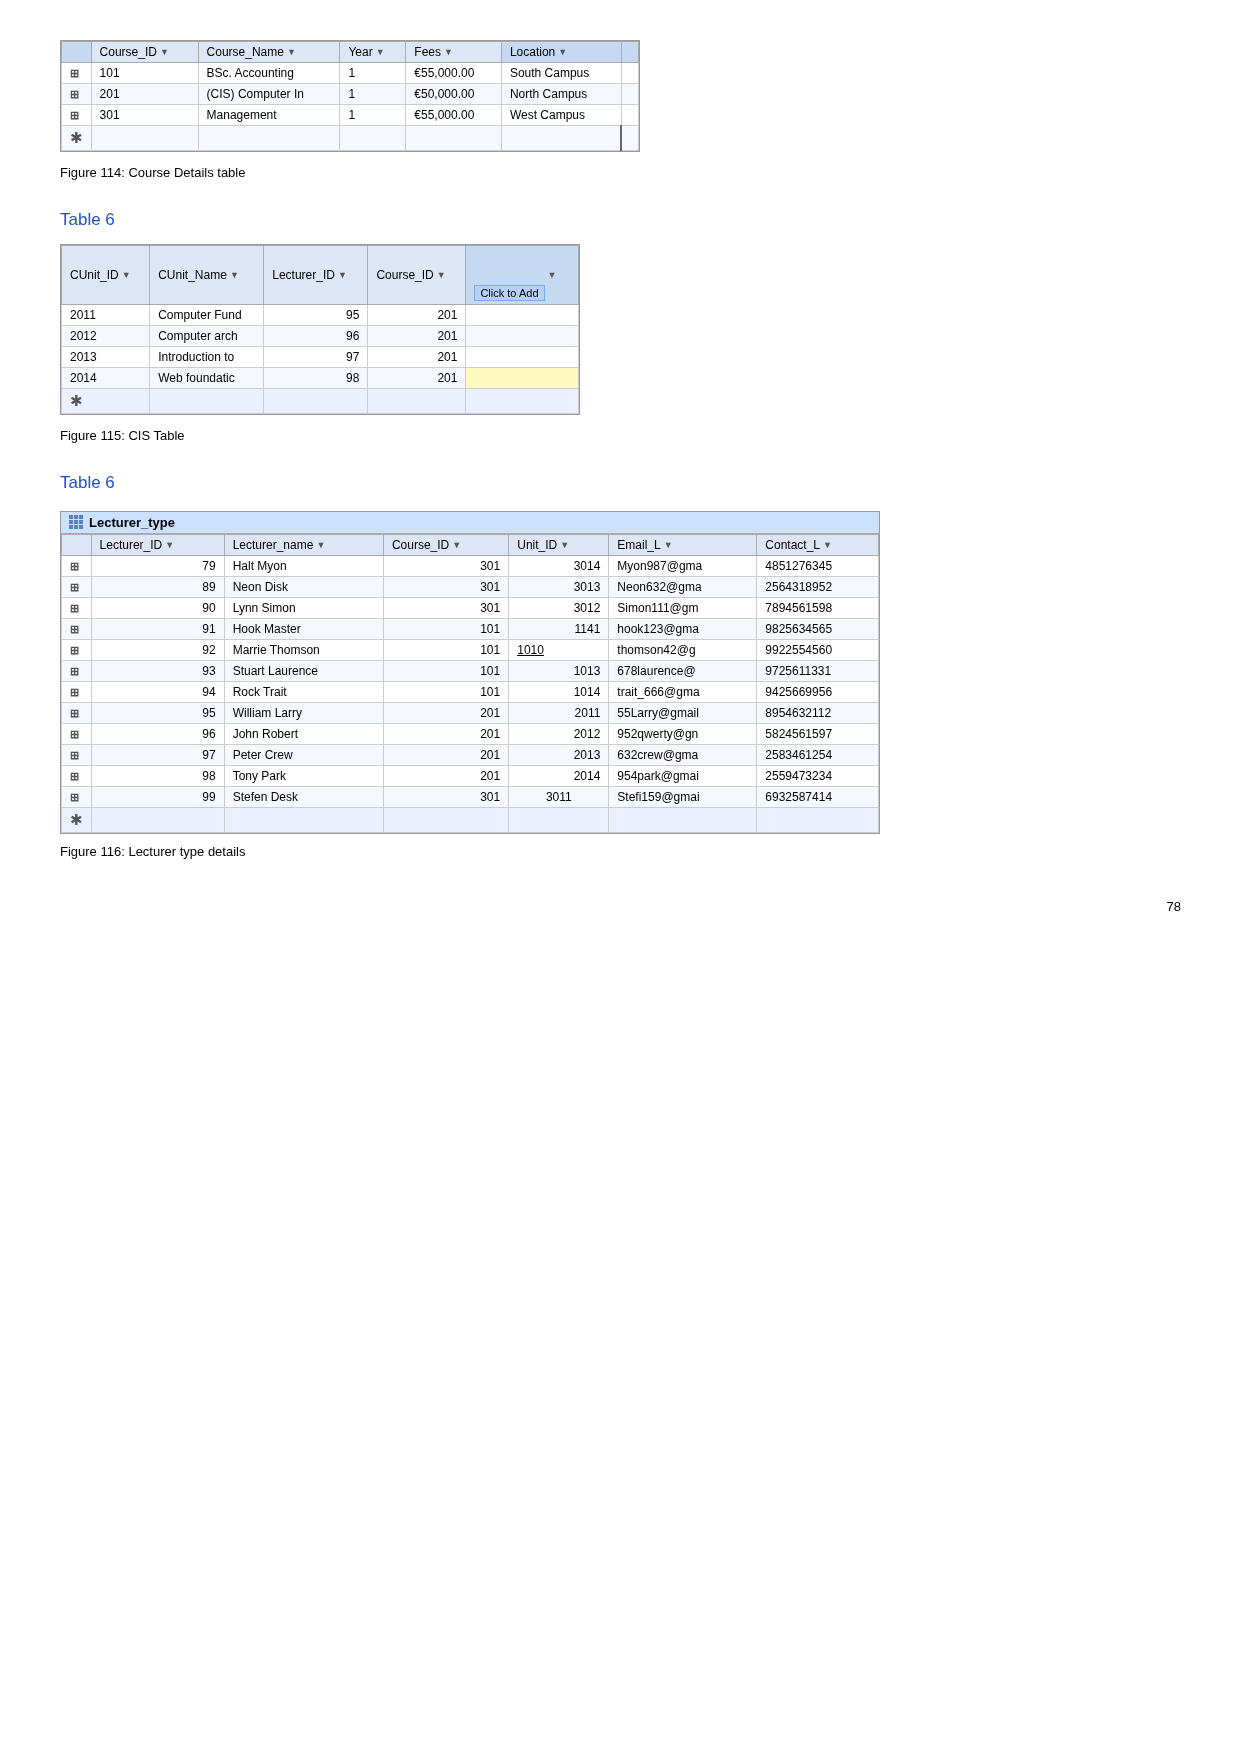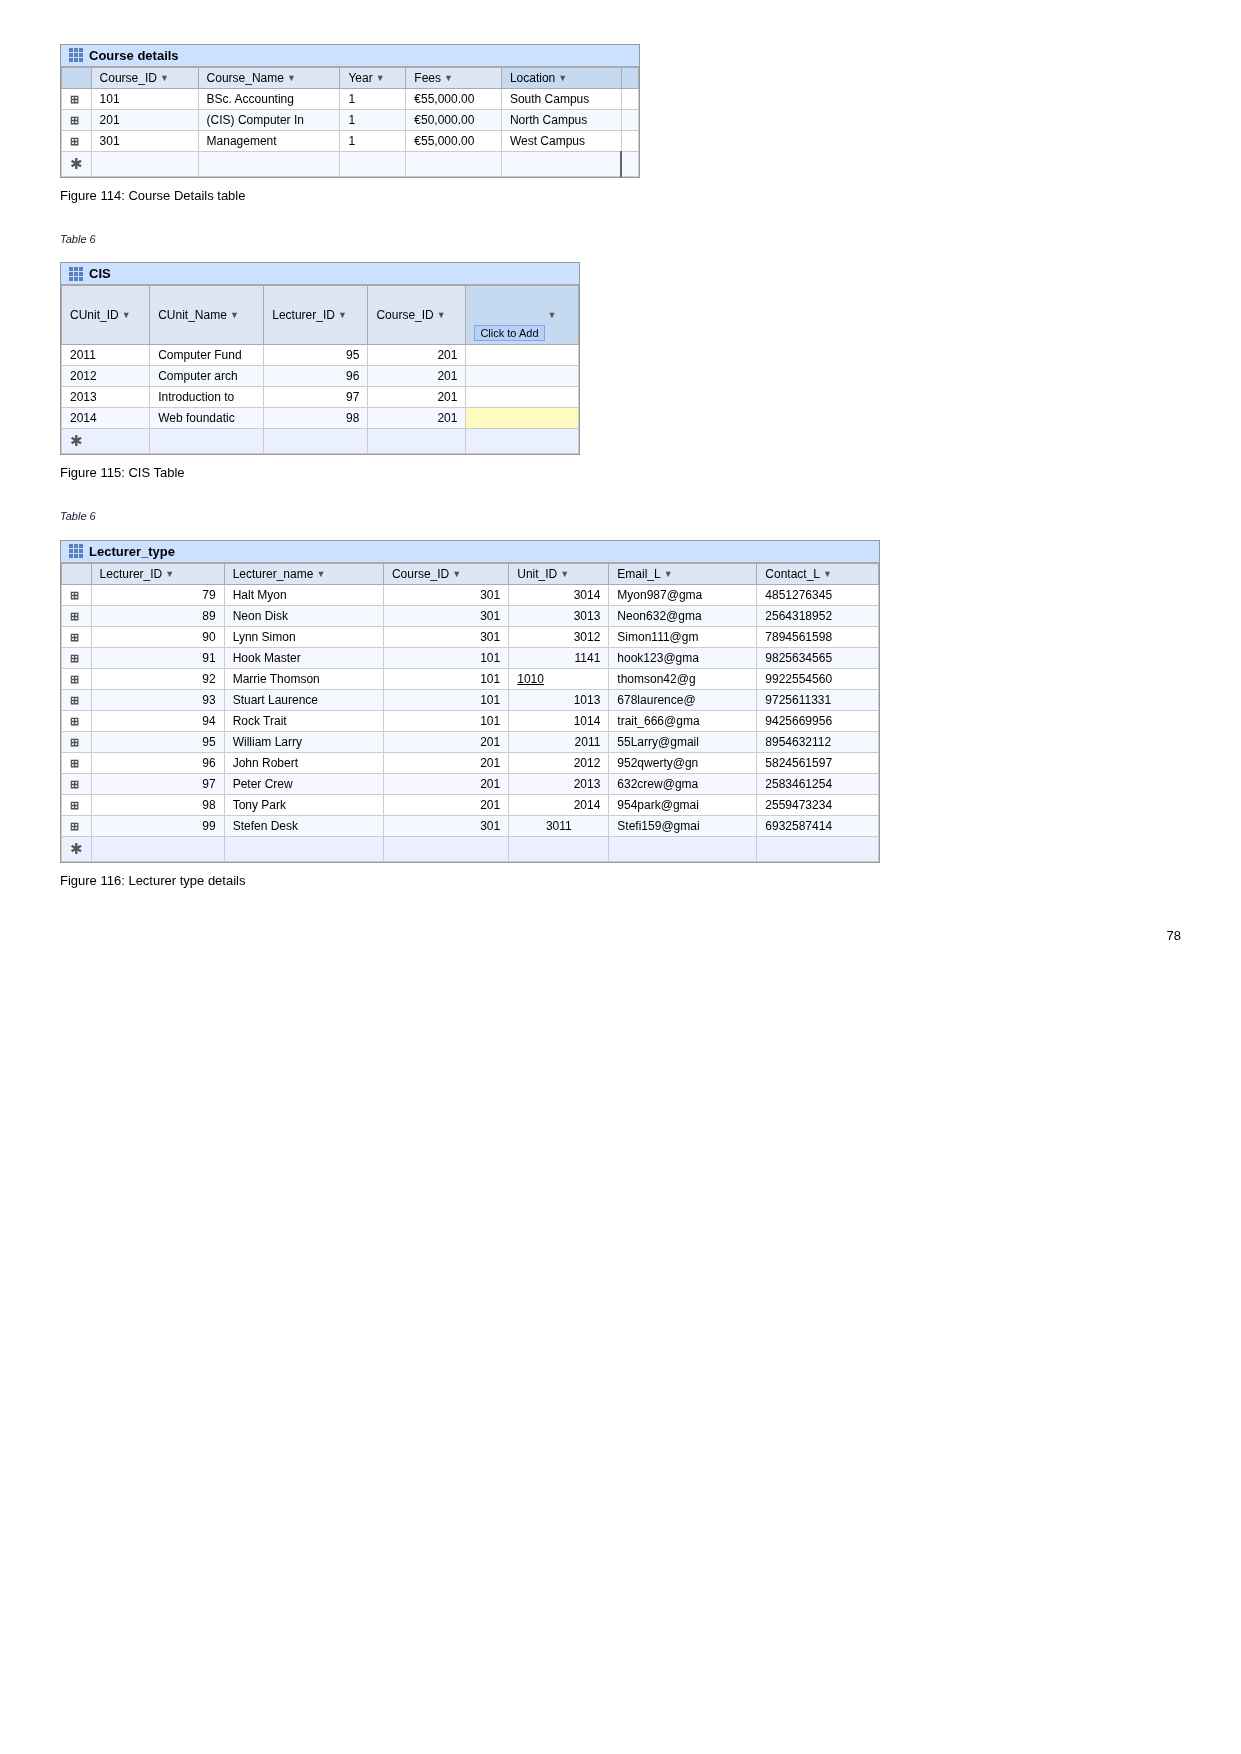--- a/index.html
+++ b/index.html
@@ -18,24 +18,23 @@
     }
 
     .figure-label {
       font-size: 13px;
       margin-top: 10px;
       margin-bottom: 18px;
       color: #000;
     }
 
     .table-label {
-      font-size: 11px;
+      font-size: 17px;
       margin-bottom: 10px;
-      color: #0f172a;
-      font-style: italic;
+      color: #1d4ed8;
     }
 
     
     .access-table-wrap {
       border: 1.5px solid #999;
       display: inline-block;
       min-width: 580px;
       background: #fff;
     }
 
@@ -124,34 +123,20 @@
       margin-top: 40px;
       font-size: 13px;
       color: #000;
     }
   </style>
 </head>
 <body>
 
 <div class="section">
   <div class="access-table-wrap">
-    <div class="access-title-bar">
-      <div class="grid-icon">
-        <span></span>
-          <span></span>
-          <span></span>
-        <span></span>
-          <span></span>
-          <span></span>
-        <span></span>
-          <span></span>
-          <span></span>
-      </div>
-      <span>Course details</span>
-    </div>
     <table class="access-table">
       <thead>
         <tr>
           <th style="width:20px;background:#c5d9f1;"></th>
           <th>
             <div class="col-header-with-arrow">
               <span>Course_ID</span>
               <span class="sort-arrow">▼</span>
             </div>
           </th>
@@ -222,34 +207,20 @@
       </tbody>
     </table>
   </div>
   <div class="figure-label">Figure 114: Course Details table</div>
 </div>
 
 <div class="table-label" style="margin-bottom:14px;">Table 6</div>
 
 <div class="section">
   <div class="access-table-wrap" style="min-width:520px;">
-    <div class="access-title-bar">
-      <div class="grid-icon">
-        <span></span>
-          <span></span>
-          <span></span>
-        <span></span>
-          <span></span>
-          <span></span>
-        <span></span>
-          <span></span>
-          <span></span>
-      </div>
-      <span>CIS</span>
-    </div>
     <table class="access-table">
       <thead>
         <tr>
           <th>
             <div class="col-header-with-arrow">
               <span>CUnit_ID</span>
               <span class="sort-arrow">▼</span>
             </div>
           </th>
           <th>

